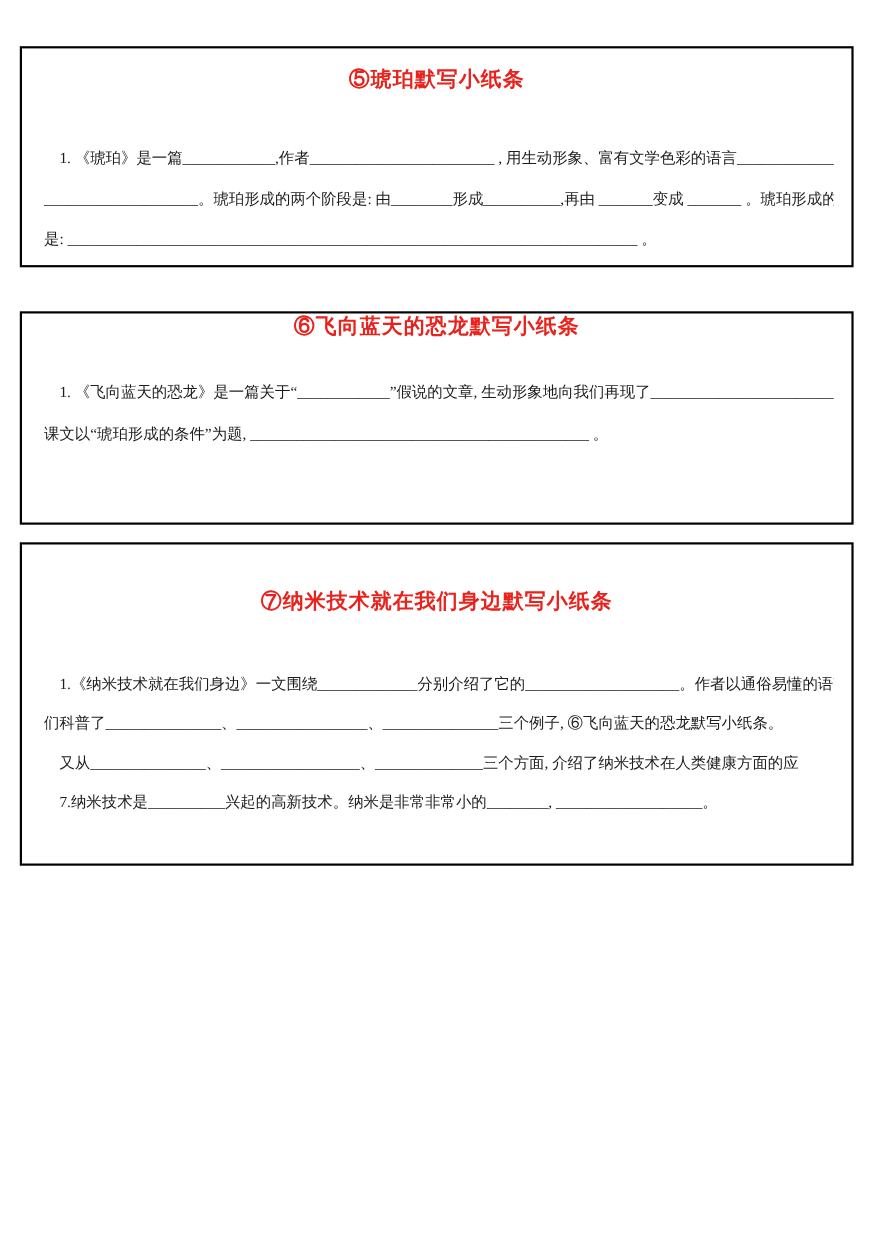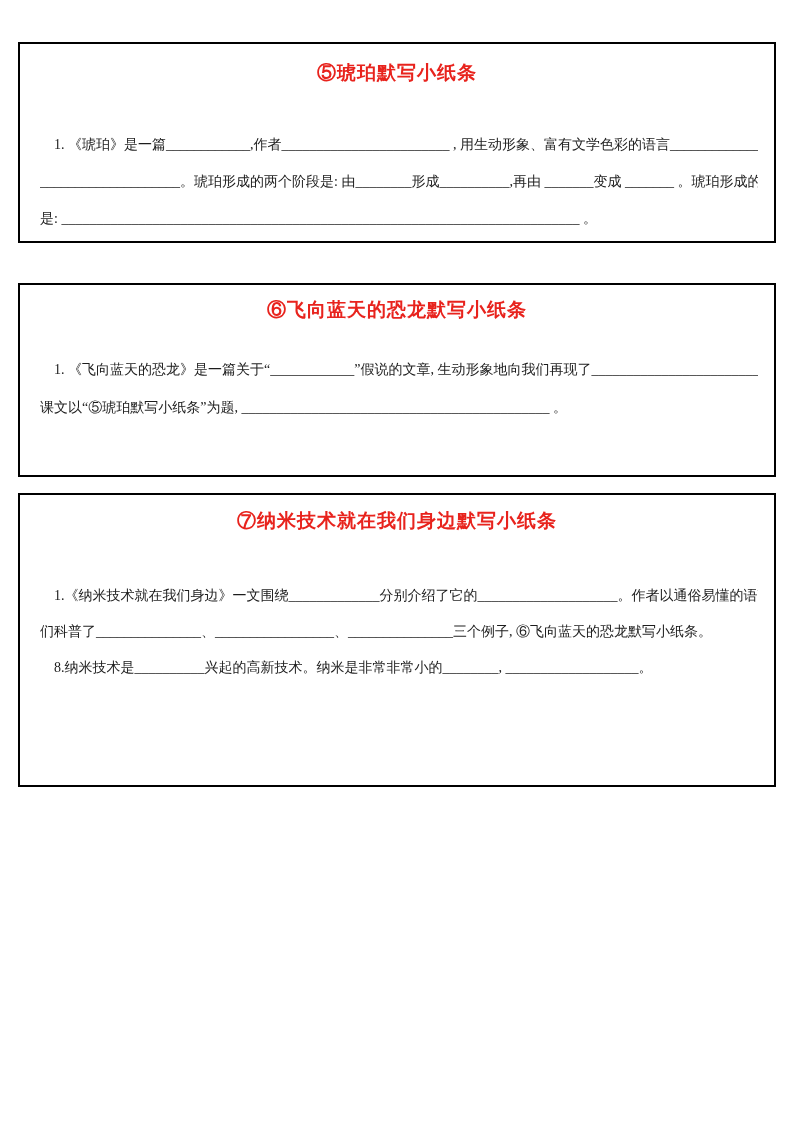--- a/index.html
+++ b/index.html
@@ -30,22 +30,22 @@
 
   .box-title {
     text-align: center;
     font-weight: bold;
     font-size: 19px;
     line-height: 26px;
     color: var(--title-color, #e8231d);
     letter-spacing: 1px;
   }
   .box-1 .box-title { padding-top: 16px; }
-  .box-2 .box-title { padding-top: 12px; }
-  .box-3 .box-title { padding-top: 13px; }
+  .box-2 .box-title { }
+  .box-3 .box-title { padding-top: 40px; }
 
   .box-content {
     padding-left: 20px;
     padding-right: 16px;
     font-size: 14px;
   }
   .box-1 .box-content { margin-top: 40px; }
   .box-2 .box-content { margin-top: 28px; }
   .box-3 .box-content { margin-top: 44px; }
 
@@ -70,26 +70,27 @@
       <div class="line indent">1. 《琥珀》是一篇____________,作者________________________ , 用生动形象、富有文学色彩的语言_____________</div>
       <div class="line">____________________。琥珀形成的两个阶段是: 由________形成__________,再由 _______变成 _______ 。琥珀形成的条件</div>
       <div class="line">是: __________________________________________________________________________ 。</div>
     </div>
   </div>
 
   <div class="box box-2">
     <div class="box-title">⑥飞向蓝天的恐龙默写小纸条</div>
     <div class="box-content">
       <div class="line indent">1. 《飞向蓝天的恐龙》是一篇关于“____________”假说的文章, 生动形象地向我们再现了____________________________</div>
-      <div class="line">课文以“⑤琥珀默写小纸条”为题, ____________________________________________ 。</div>
+      <div class="line">课文以“琥珀形成的条件”为题, ____________________________________________ 。</div>
     </div>
   </div>
 
   <div class="box box-3">
     <div class="box-title">⑦纳米技术就在我们身边默写小纸条</div>
     <div class="box-content">
       <div class="line indent">1.《纳米技术就在我们身边》一文围绕_____________分别介绍了它的____________________。作者以通俗易懂的语言向我</div>
       <div class="line">们科普了_______________、_________________、_______________三个例子, ⑥飞向蓝天的恐龙默写小纸条。</div>
-      <div class="line indent">8.纳米技术是__________兴起的高新技术。纳米是非常非常小的________, ___________________。</div>
+      <div class="line indent">又从_______________、__________________、______________三个方面, 介绍了纳米技术在人类健康方面的应</div>
+      <div class="line indent">7.纳米技术是__________兴起的高新技术。纳米是非常非常小的________, ___________________。</div>
     </div>
   </div>
 
 </div>
 
 </body></html>

